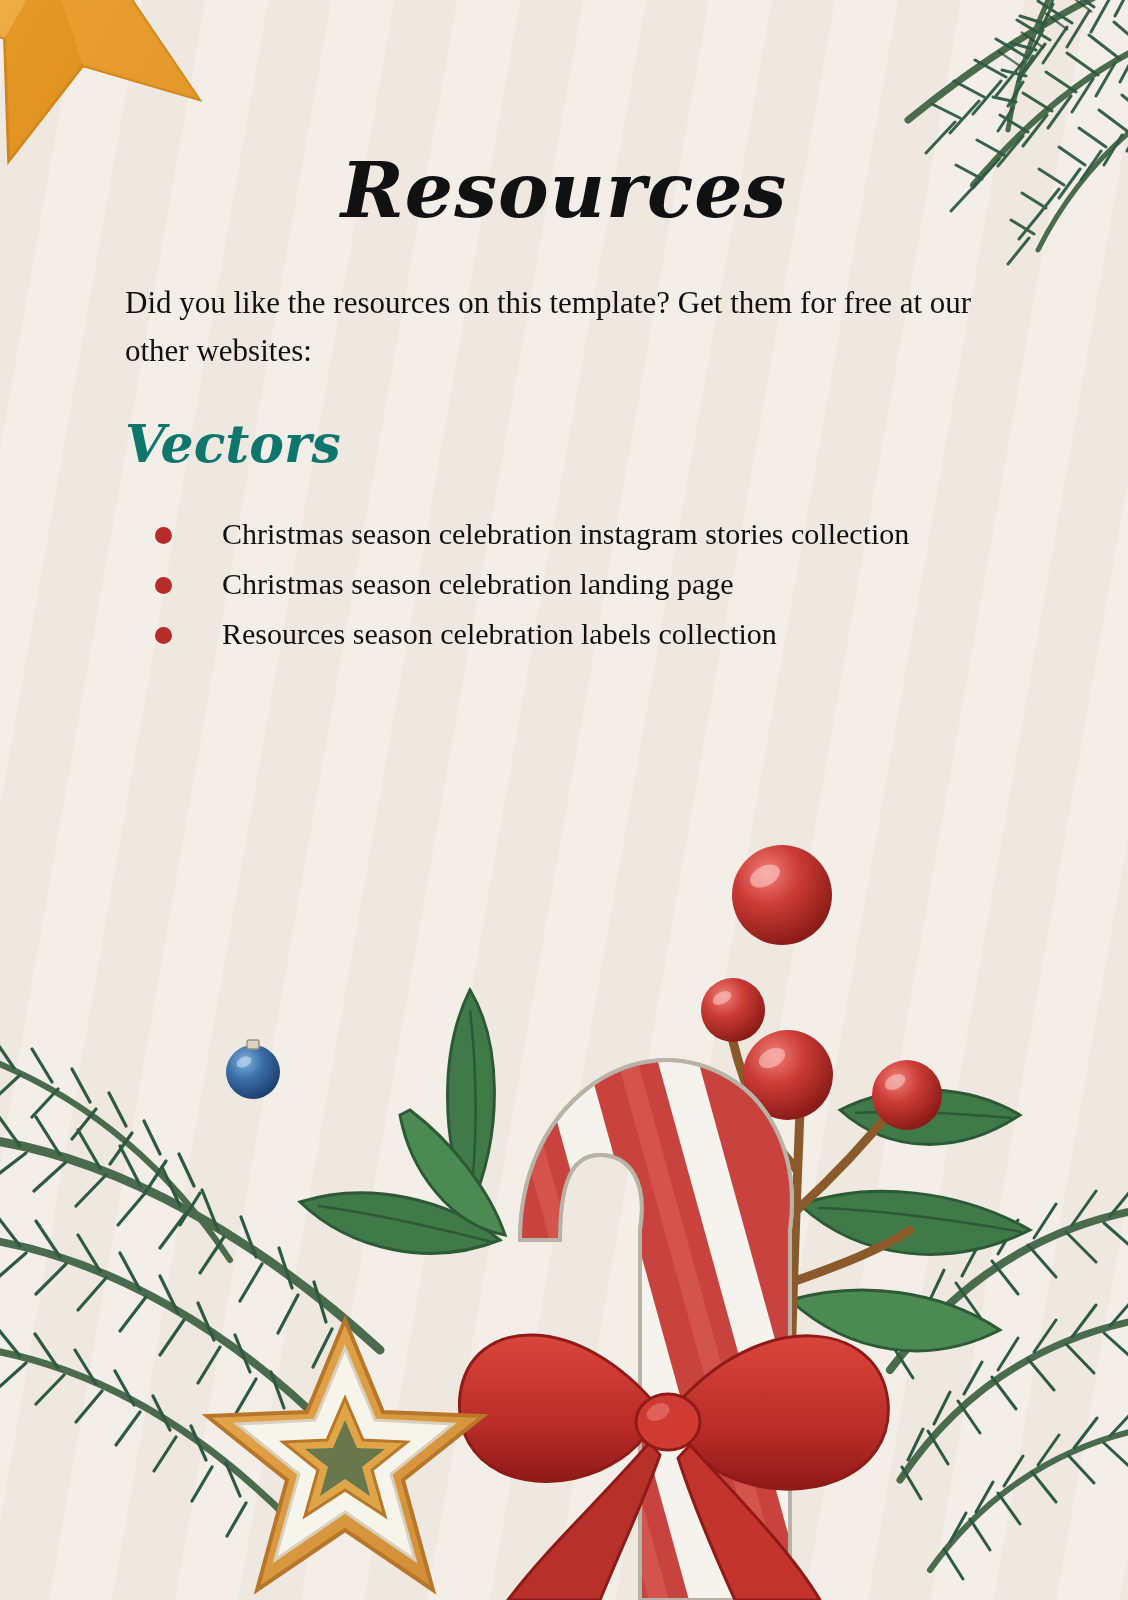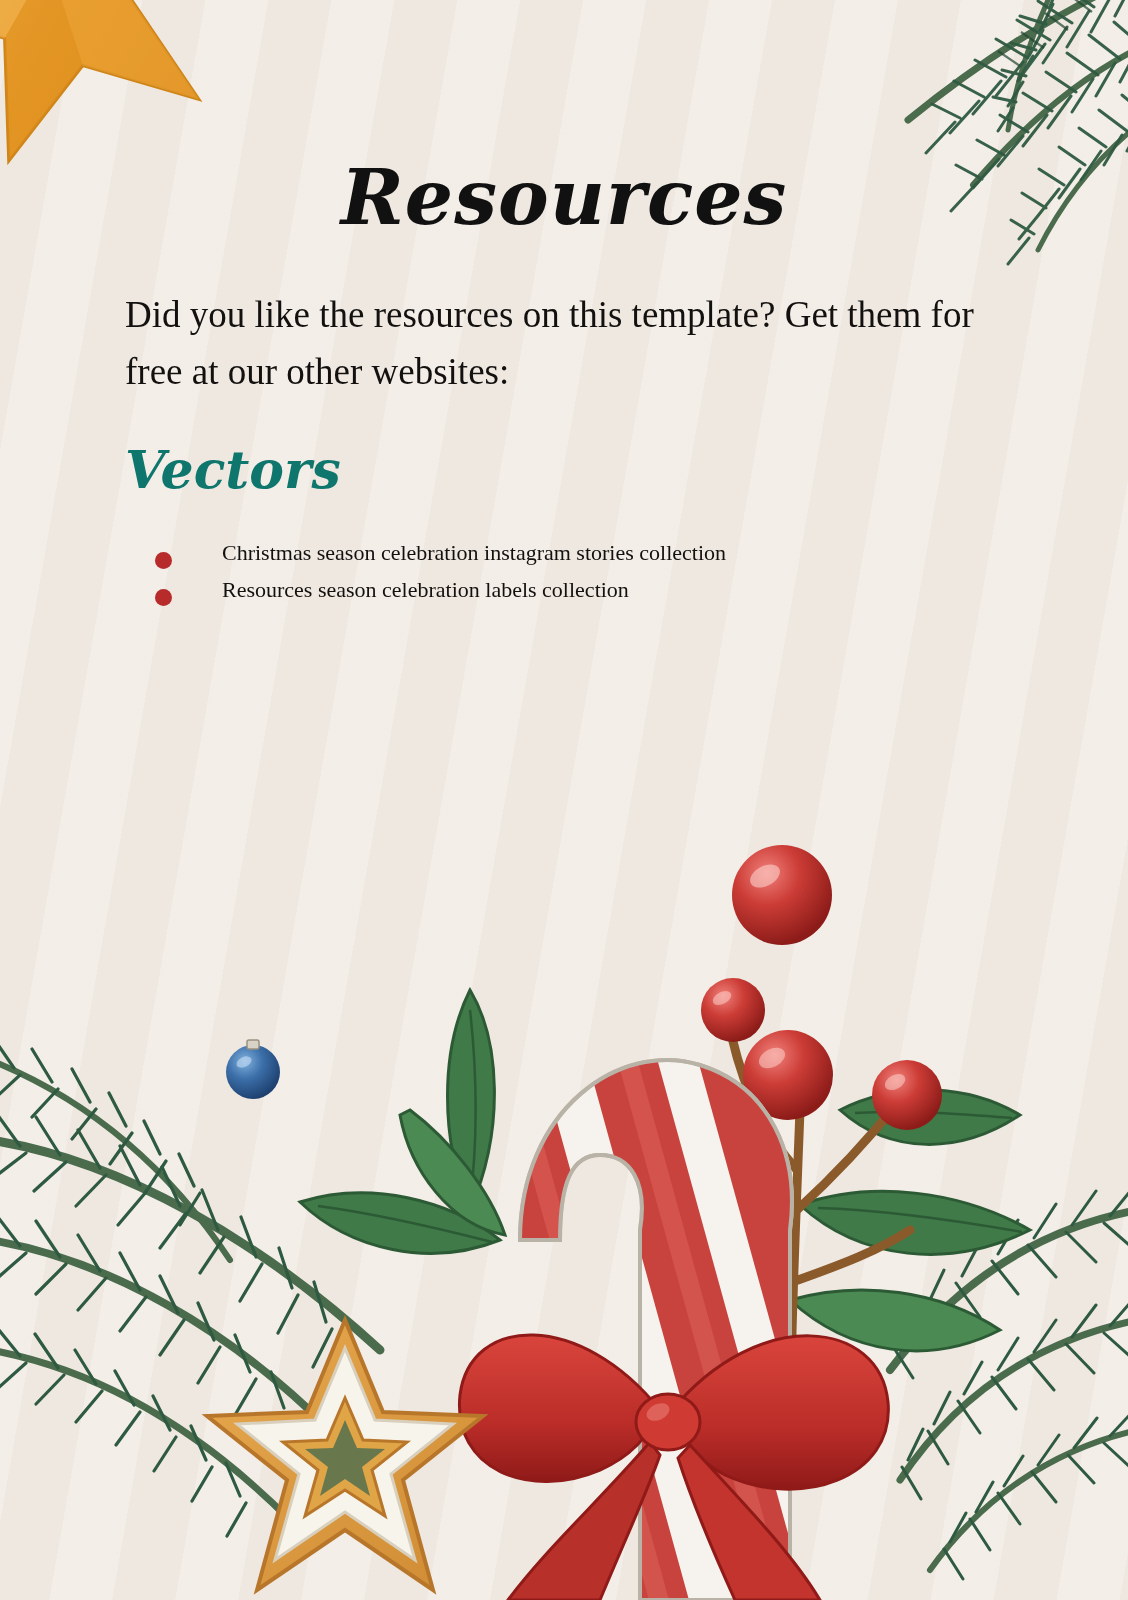--- a/index.html
+++ b/index.html
@@ -32,61 +32,61 @@
       rgba(255,255,255,0.45) 62px,
       rgba(255,255,255,0.45) 124px
     );
     opacity: 0.55;
   }
 
   
   .content {
     position: absolute;
     left: 0;
-    top: 12px;
+    top: 5px;
     width: 1128px;
     z-index: 20;
   }
   .title {
     text-align: center;
     font-family: "DejaVu Serif", serif;
     font-style: italic;
     font-weight: 700;
     font-size: 76px;
     letter-spacing: 1px;
     color: #111111;
     margin: 0;
     padding-top: 148px;
     line-height: 1.0;
   }
   .intro {
     margin: 0;
     padding: 50px 150px 0 125px;
-    font-size: 37px;
+    font-size: 31px;
     line-height: 1.55;
     color: #13110f;
   }
   .subtitle {
     font-family: "DejaVu Serif", serif;
     font-style: italic;
     font-weight: 700;
     font-size: 52px;
     color: #0f766e;
     margin: 0;
     padding: 42px 0 0 125px;
     line-height: 1.05;
   }
   ul.vector-list {
     list-style: none;
     margin: 0;
     padding: 38px 0 0 150px;
   }
   ul.vector-list li {
     position: relative;
-    font-size: 22px;
+    font-size: 30px;
     line-height: 1.6;
     color: #13110f;
     padding-left: 72px;
     max-width: 800px;
     margin-bottom: 2px;
   }
   ul.vector-list li::before {
     content: "";
     position: absolute;
     left: 5px;
@@ -321,15 +321,16 @@
     </g>
   </g>
 </svg>
 
 <div class="content">
   <h1 class="title">Resources</h1>
   <p class="intro">Did you like the resources on this template? Get them for free at our other websites:</p>
   <h2 class="subtitle">Vectors</h2>
   <ul class="vector-list">
     <li>Christmas season celebration instagram stories collection</li>
+    <li>Christmas season celebration landing page</li>
     <li>Resources season celebration labels collection</li>
   </ul>
 </div>
 
 </body></html>

